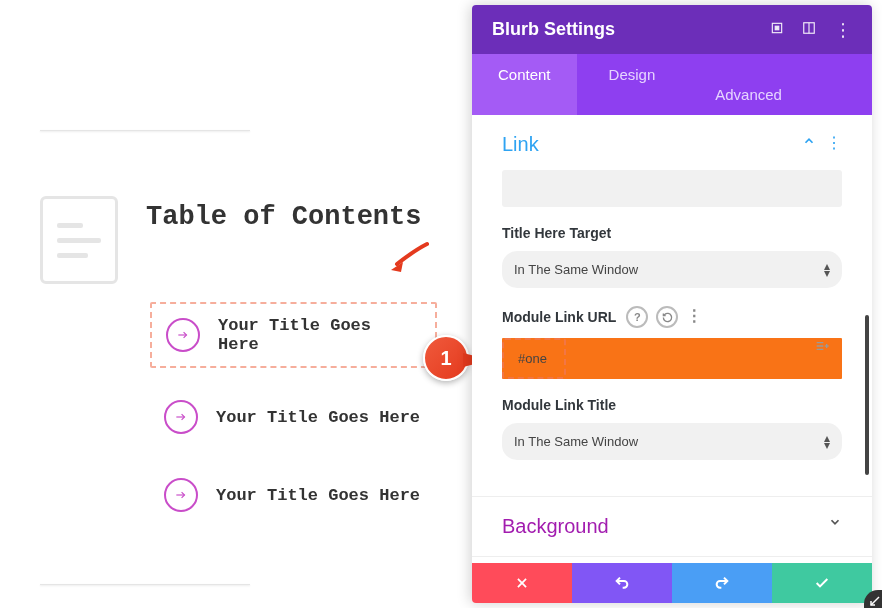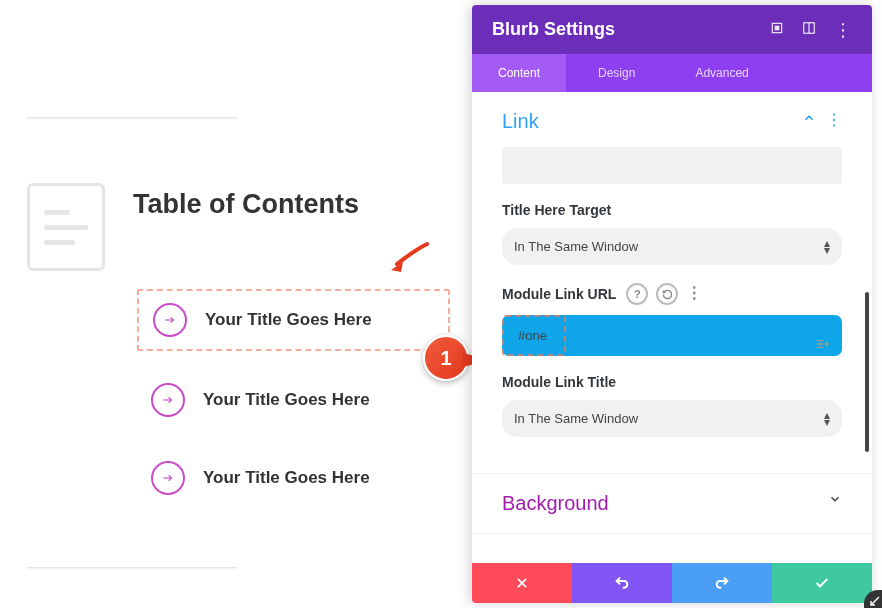--- a/index.html
+++ b/index.html
@@ -1,19 +1,19 @@
 <!DOCTYPE html>
 <html><head>
 <meta charset="utf-8">
 <style>
 * { margin: 0; padding: 0; box-sizing: border-box; }
 body { font-family: -apple-system, BlinkMacSystemFont, "Segoe UI", Helvetica, Arial, sans-serif; background: #fff; width: 882px; height: 608px; overflow: hidden; position: relative; }
 
 
-.page-preview { position: absolute; left: 0; top: 0; width: 477px; height: 440px; padding: 27px; }
+.page-preview { position: absolute; left: 0; top: 0; width: 477px; height: 440px; padding: 40px; font-family: Liberation Mono, monospace; }
 .divider-top { height: 1px; background: #e5e5e5; margin: 90px 0 0 0; width: 210px; box-shadow: 0 1px 2px rgba(0,0,0,0.1); }
 .divider-bottom { height: 1px; background: #e5e5e5; margin-top: 60px; width: 210px; box-shadow: 0 1px 2px rgba(0,0,0,0.1); }
 
 .toc-header { display: flex; align-items: flex-start; gap: 28px; margin-top: 65px; }
 .doc-icon { width: 78px; height: 88px; border: 3px solid #e5e5e5; border-radius: 6px; padding: 14px 14px; display: flex; flex-direction: column; justify-content: center; gap: 10px; flex-shrink: 0; }
 .doc-icon .line { height: 5px; background: #e5e5e5; border-radius: 2px; }
 .doc-icon .line.short { width: 60%; }
 .doc-icon .line.full { width: 100%; }
 .doc-icon .line.med { width: 70%; }
 .toc-title { font-size: 27px; font-weight: 700; color: #333; margin-top: 6px; }
@@ -35,24 +35,24 @@
 .callout-circle::after { content: ""; position: absolute; right: -24px; top: 16px; width: 0; height: 0; border-left: 28px solid #e43a1e; border-top: 7px solid transparent; border-bottom: 7px solid transparent; }
 
 
 .settings-panel { position: absolute; right: 10px; top: 5px; width: 400px; height: 598px; background: #fff; box-shadow: -2px 0 14px rgba(0,0,0,0.18); border-radius: 4px; overflow: hidden; display: flex; flex-direction: column; }
 .panel-header { background: #6c2eb9; color: #fff; padding: 14px 20px; display: flex; align-items: center; justify-content: space-between; }
 .panel-title { font-size: 18px; font-weight: 600; }
 .panel-header-icons { display: flex; gap: 18px; align-items: center; }
 .panel-header-icons span { cursor: pointer; opacity: 0.9; }
 
 .tabs { background: #8e3ff0; display: flex; }
-.tab { padding: 12px 0; color: #e6d4ff; font-size: 12px; cursor: pointer; text-align: center; }
+.tab { padding: 12px 0; color: #e6d4ff; font-size: 15px; cursor: pointer; text-align: center; }
 .tab:nth-child(1) { padding-left: 26px; padding-right: 26px; }
 .tab:nth-child(2) { padding-left: 32px; padding-right: 30px; }
-.tab:nth-child(3) { padding-left: 30px; padding-right: 26px; }
+.tab:nth-child(3) { padding-left: 30px; padding-right: 26px; margin-top: 20px; }
 .tab.active { background: #a45bf5; color: #fff; }
 
 .panel-body { flex: 1; overflow-y: auto; padding: 0 0 0 0; position: relative; }
 .panel-body::-webkit-scrollbar { width: 4px; }
 .scrollbar-indicator { position: absolute; right: 3px; top: 200px; width: 4px; height: 160px; background: #444; border-radius: 2px; }
 
 .section { padding: 18px 30px 6px 30px; }
 .section-header { display: flex; align-items: flex-start; justify-content: space-between; cursor: pointer; }
 .section-title { font-size: 20px; color: #2ea3f2; font-weight: 400; }
 .section-title.collapsed { color: #a21caf; }
@@ -64,21 +64,21 @@
 .field-input { width: 100%; background: #f1f1f1; border: none; border-radius: 3px; padding: 11px 12px; font-size: 13px; color: #444; }
 .field-input::placeholder { color: #aaa; }
 .field-select-wrapper { position: relative; }
 .field-select { width: 100%; background: #f1f1f1; border: none; border-radius: 15px; padding: 11px 12px; font-size: 13px; color: #444; appearance: none; }
 .select-caret { position: absolute; right: 12px; top: 50%; transform: translateY(-50%); pointer-events: none; font-size: 12px; color: #555; display: flex; flex-direction: column; line-height: 7px; }
 .help-icons { display: flex; gap: 8px; }
 .circ-icon { width: 22px; height: 22px; border: 2px solid #bbb; border-radius: 50%; display: flex; align-items: center; justify-content: center; font-size: 11px; color: #888; font-weight: 700; cursor: pointer; }
 .dots-icon { cursor: pointer; color: #888; font-size: 16px; font-weight: 700; }
 .input-highlight-outline { border: 2px dashed rgba(240,120,90,0.7); border-radius: 3px; padding: 2px; }
 .input-module { background: #f1f1f1; border: none; border-radius: 3px; padding: 9px 12px; font-size: 13px; color: #444; width: 100%; }
-.module-input-wrapper { display: flex; align-items: flex-end; background: #0ea5e9; border-radius: 7px; }
+.module-input-wrapper { display: flex; align-items: flex-start; background: #f97316; border-radius: 1px; }
 .module-input-wrapper .input-highlight-outline { flex: 0 0 auto; }
 .module-input-wrapper .rest { flex: 1; }
 .dynamic-icon { padding: 0 12px; cursor: pointer; }
 
 .section-divider { height: 1px; background: #eee; margin: 12px 0 0 0; }
 
 .panel-footer { display: flex; height: 40px; }
 .footer-btn { flex: 1; display: flex; align-items: center; justify-content: center; color: #fff; cursor: pointer; font-size: 14px; }
 .footer-btn.cancel { background: #ff4b5a; }
 .footer-btn.undo { background: #8156f5; }

